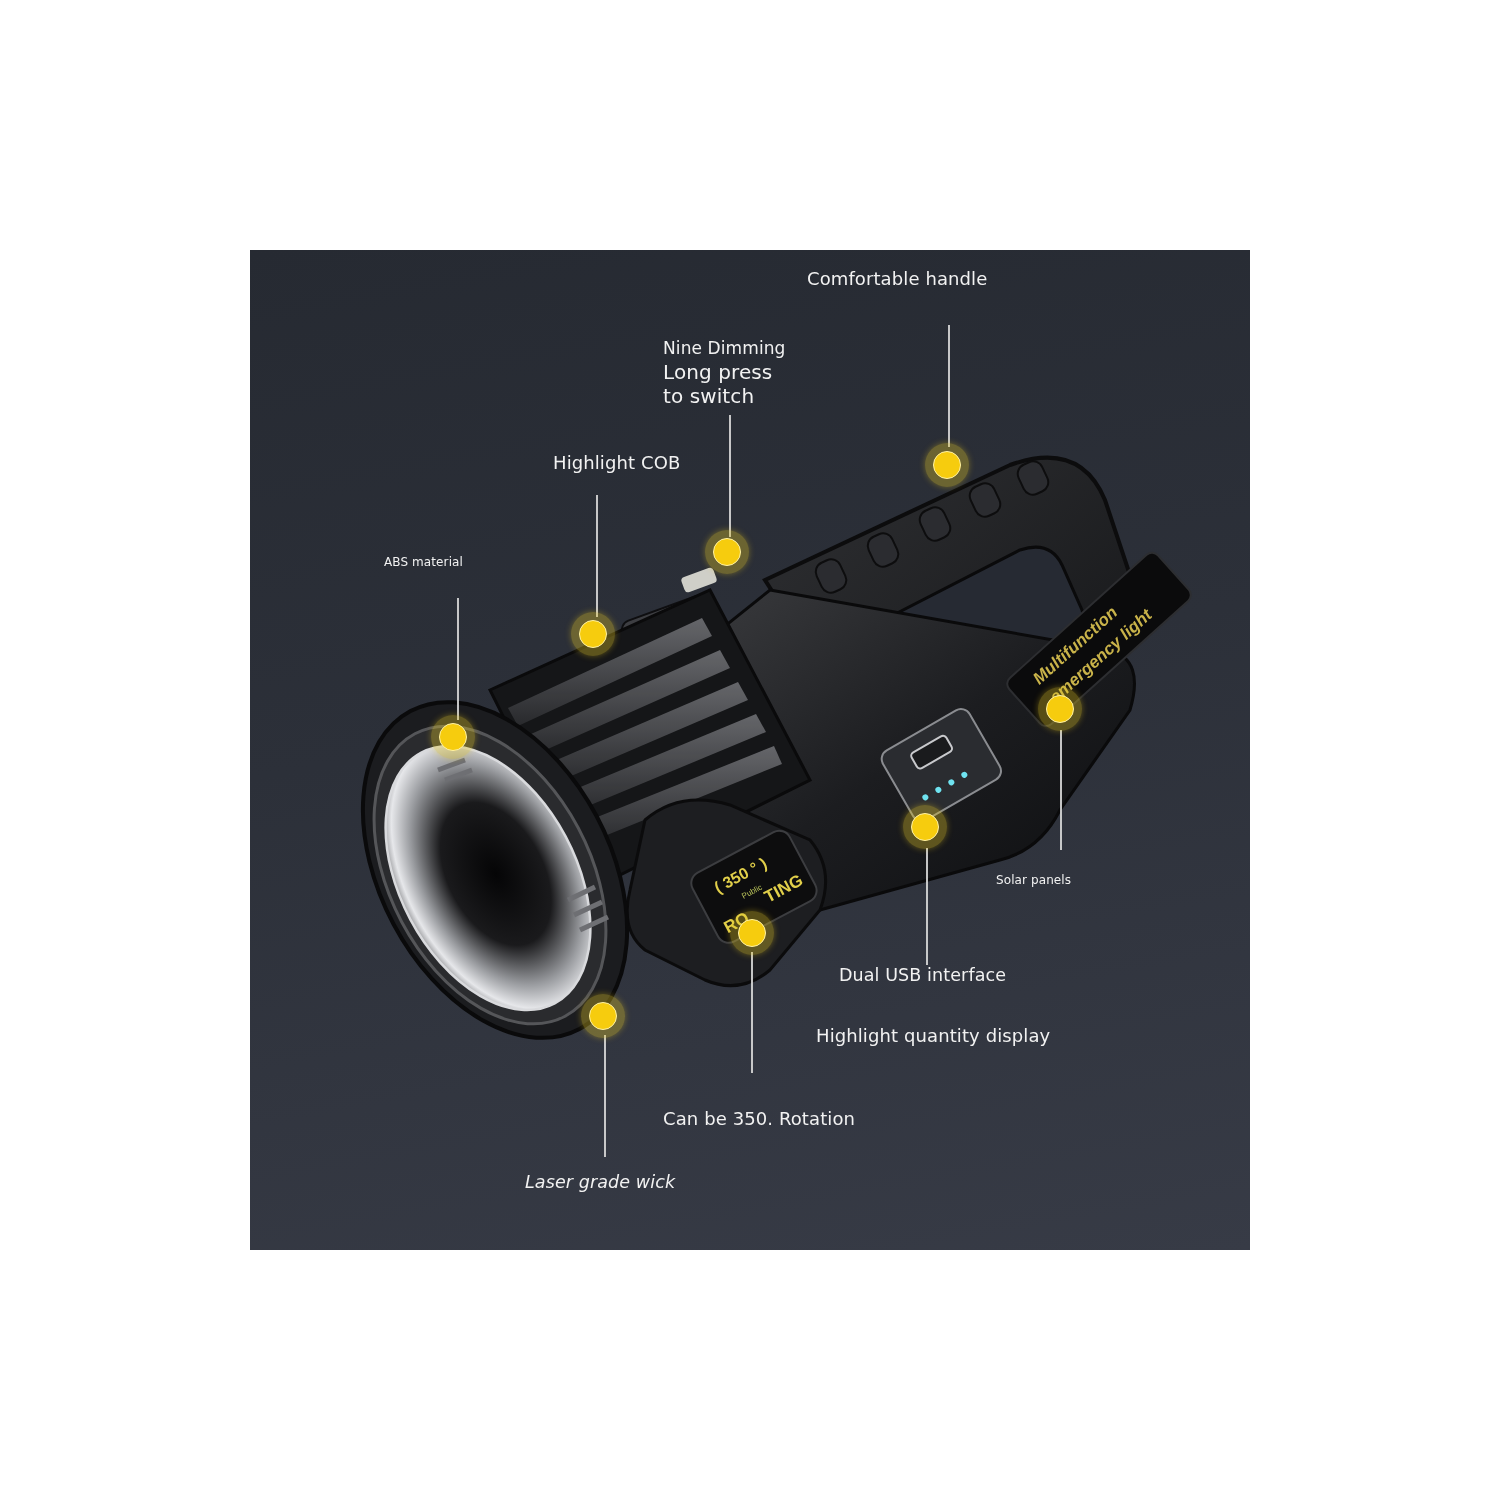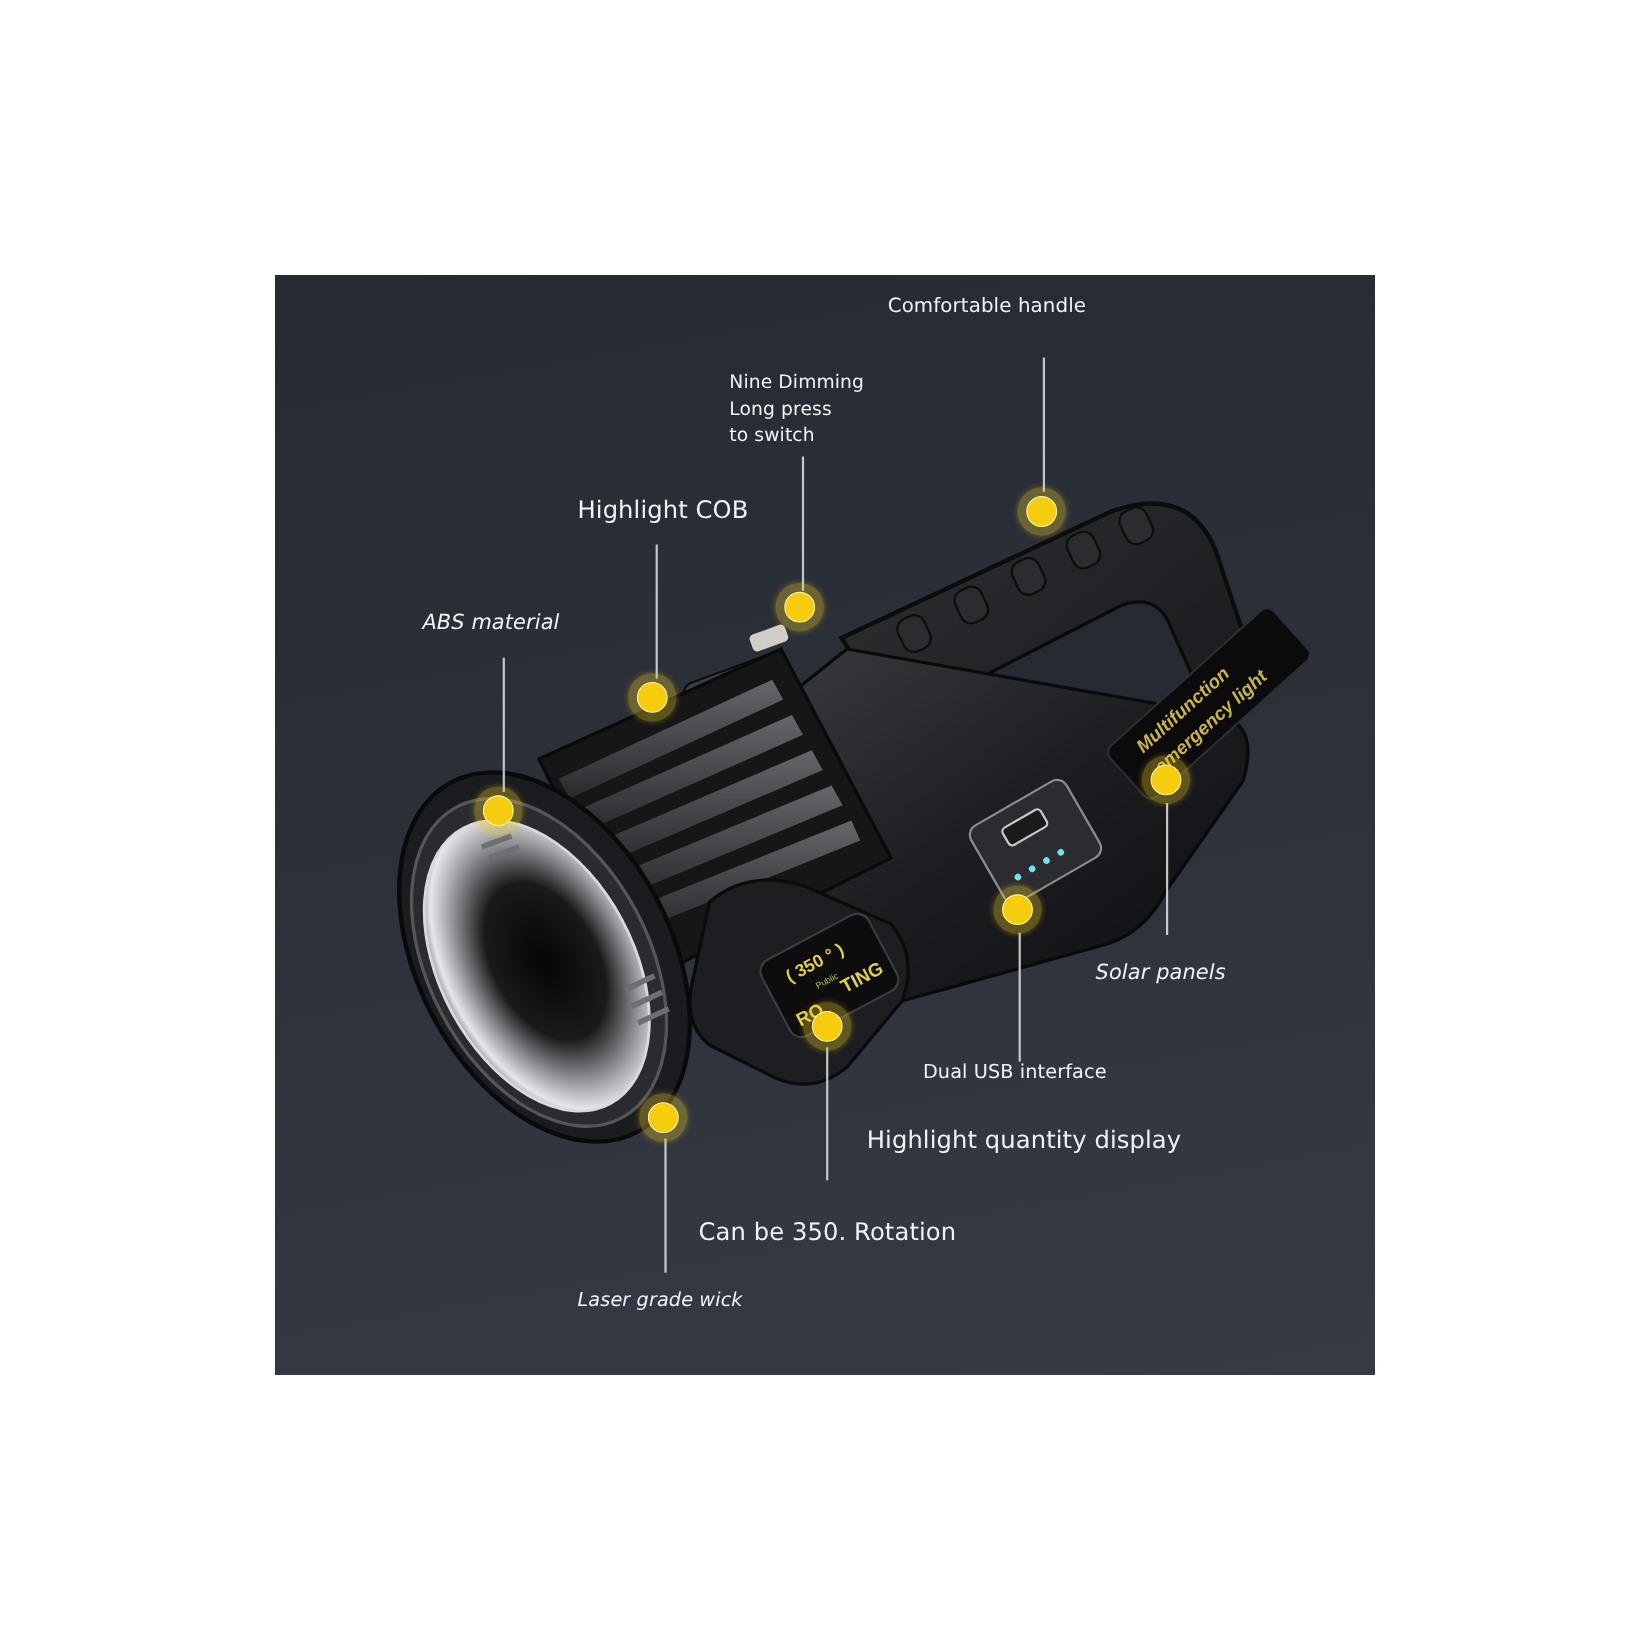--- a/index.html
+++ b/index.html
@@ -3,26 +3,26 @@
 <meta charset="utf-8">
 <style>
   html, body { margin:0; padding:0; background:#ffffff; }
   body { width:1500px; height:1500px; position:relative; overflow:hidden;
          font-family:"DejaVu Sans", "Liberation Sans", sans-serif; }
   .panel { position:absolute; left:250px; top:250px; width:1000px; height:1000px;
            background:linear-gradient(170deg,#262a32 0%,#2c3039 45%,#373b46 100%); overflow:hidden; }
   .art { position:absolute; left:0; top:0; width:1000px; height:1000px; }
   .label { position:absolute; color:#f2f2f2; white-space:nowrap; letter-spacing:0.1px; }
   .lbl-xl { font-size:18px; }
-  .lbl-lg { font-size:22px; }
-  .lbl-md { font-size:19px;font-style:italic; }
+  .lbl-lg { font-size:18px;margin-left:28px; }
+  .lbl-md { font-size:12px; }
   .lbl-sm { font-size:17.5px; }
   .lbl-multi { line-height:24px; }
   .lbl-multi .l1 { font-size:17px; display:block; }
-  .lbl-multi .l2, .lbl-multi .l3 { font-size:17px; display:block; }
+  .lbl-multi .l2, .lbl-multi .l3 { font-size:20px; display:block; }
   .leader { position:absolute; width:2px; background:#d8d8d8; opacity:0.9; }
   .dot { position:absolute; width:44px; height:44px; margin-left:-22px; margin-top:-22px; border-radius:50%;
          background:rgba(230,200,40,0.35); box-shadow:0 0 6px rgba(245,210,30,0.35); }
   .dot::after { content:""; position:absolute; left:8px; top:8px; width:28px; height:28px; border-radius:50%;
          background:#f6cc0e; border:1.5px solid #fff2a6; box-sizing:border-box; }
 </style>
 </head>
 <body>
 
 <div class="panel">

